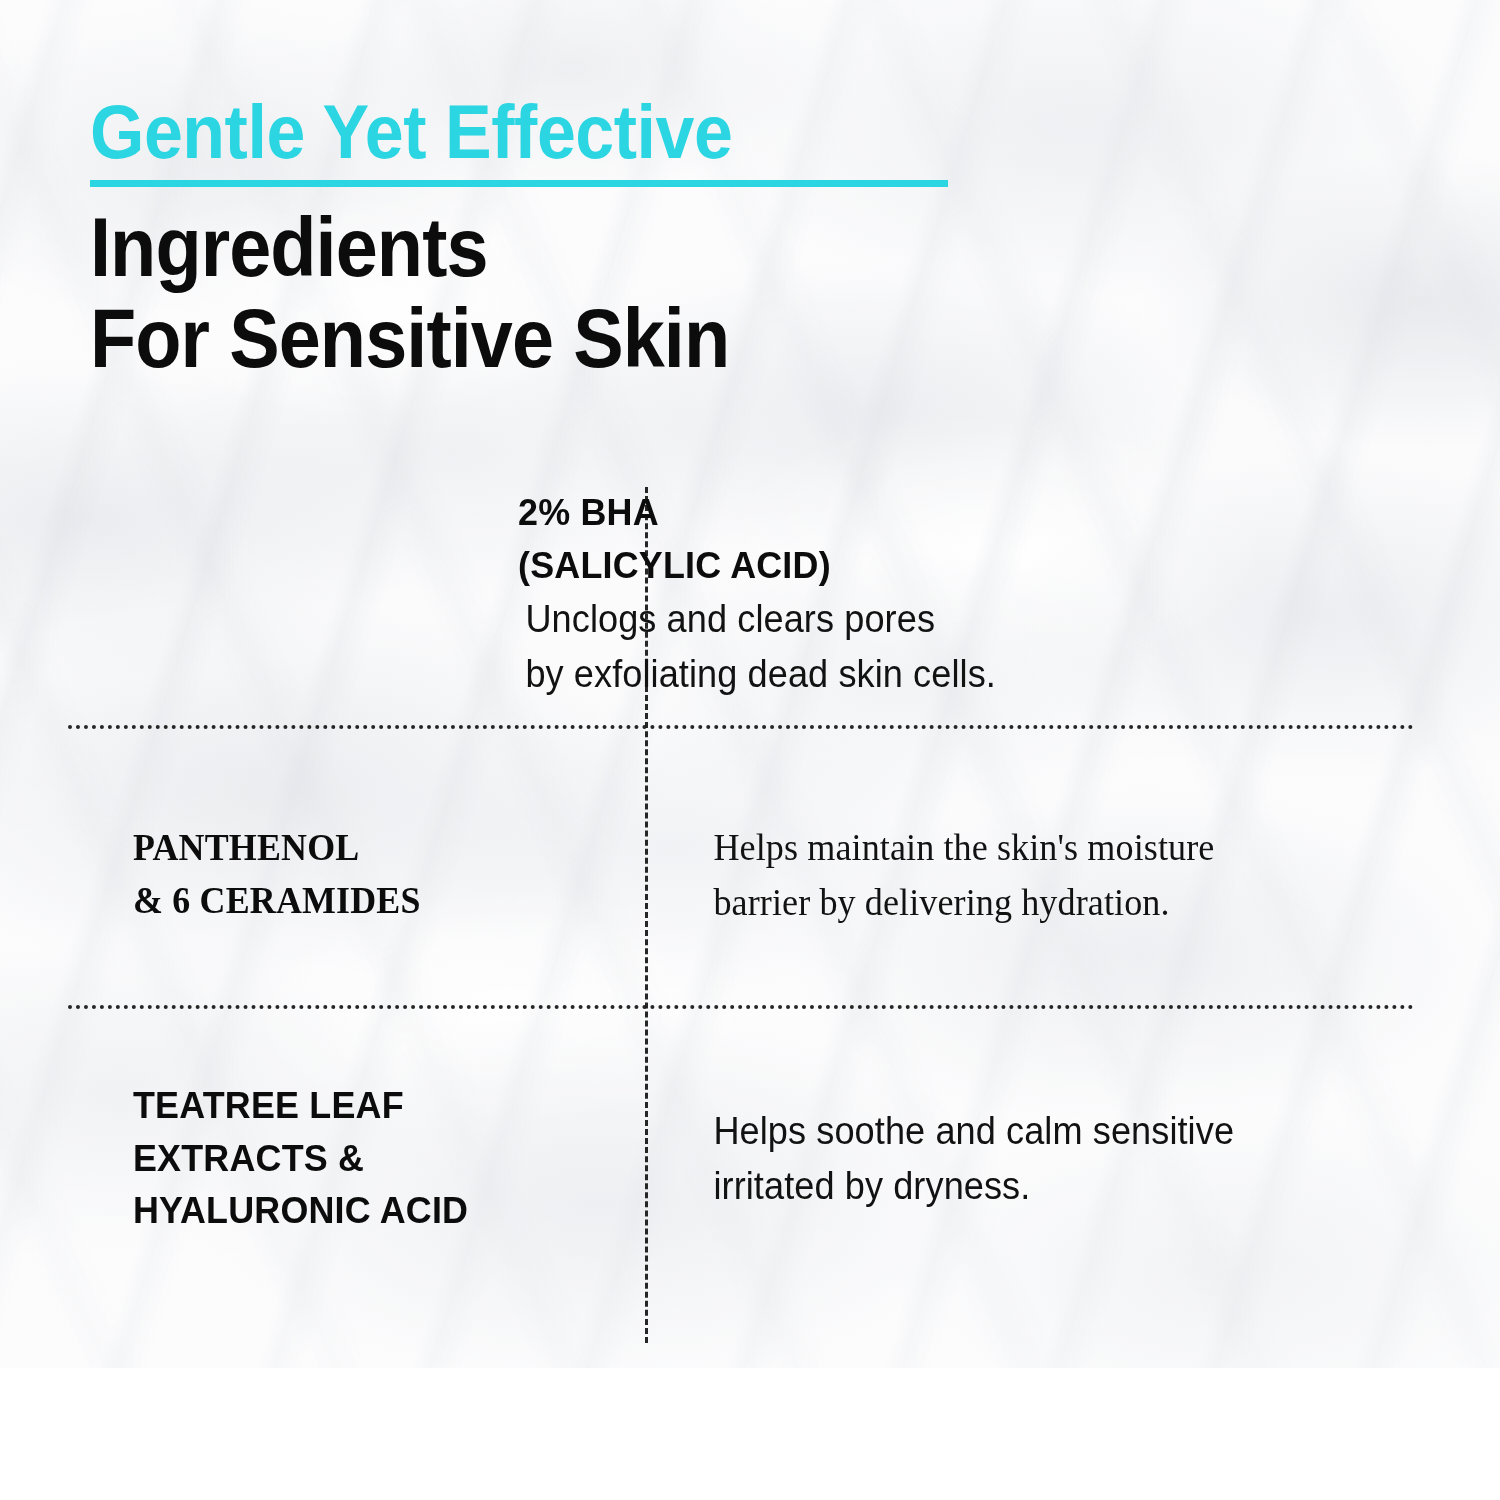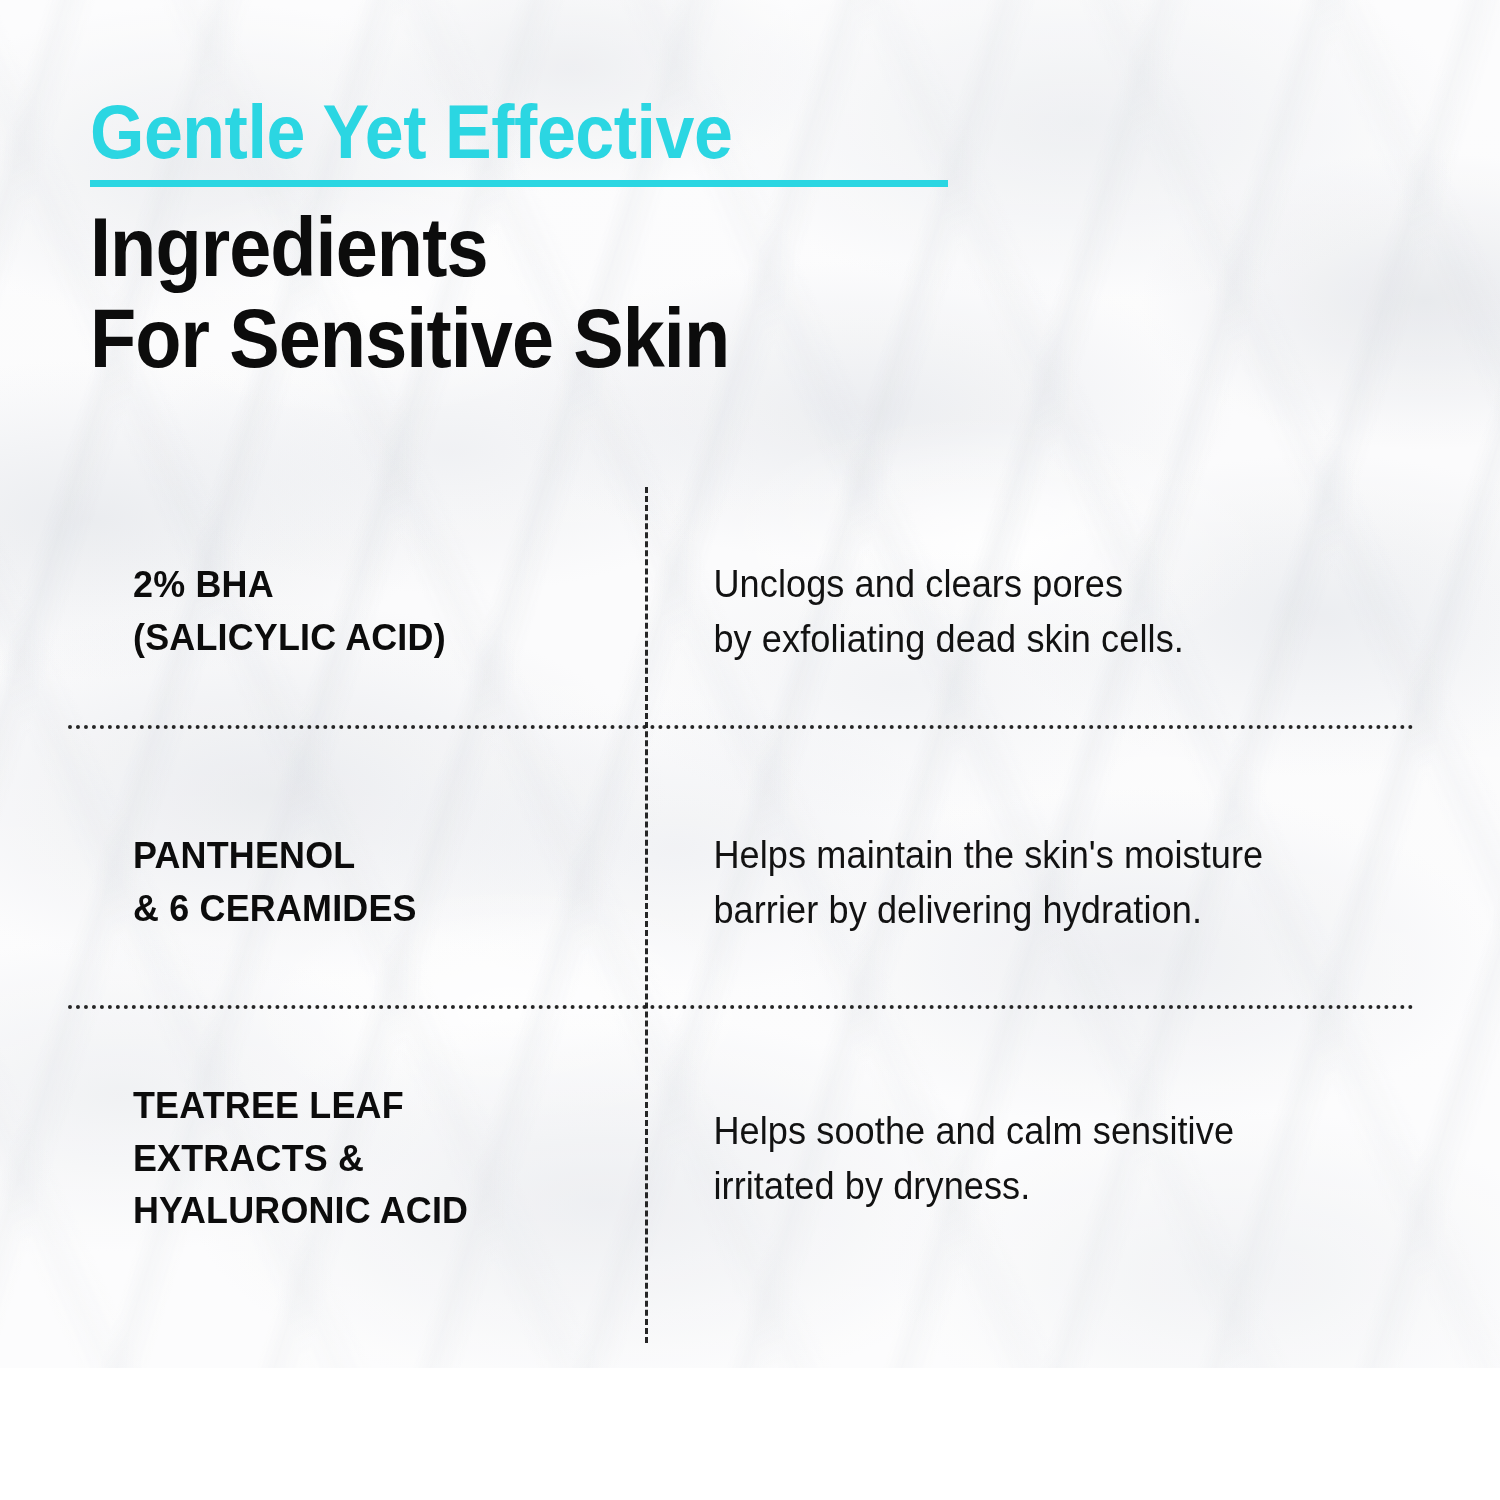--- a/index.html
+++ b/index.html
@@ -156,22 +156,22 @@
   .h-divider-1 { top: 238px; }
   .h-divider-2 { top: 518px; }
 
   .row {
     position: absolute;
     left: 0;
     width: 1346px;
     display: flex;
     align-items: center;
   }
-  .row-1 { top: 6px;   height: 238px; }
-  .row-2 { top: 256px; height: 280px; }
+  .row-1 { top: 0;   height: 238px; flex-direction: column; }
+  .row-2 { top: 248px; height: 280px; font-family: Liberation Serif, serif; }
   .row-3 { top: 503px; height: 338px; }
 
   .cell-name {
     width: 577px;
     padding-left: 67px;
     box-sizing: border-box;
     font-size: 37px;
     line-height: 1.42;
     font-weight: 700;
     letter-spacing: 0.2px;

